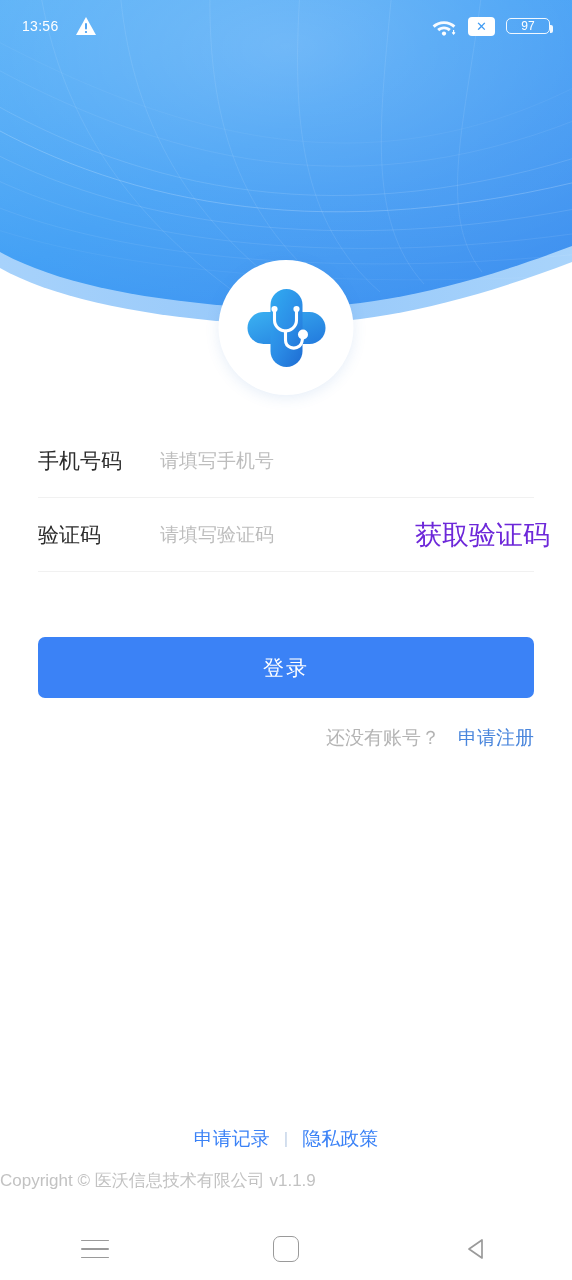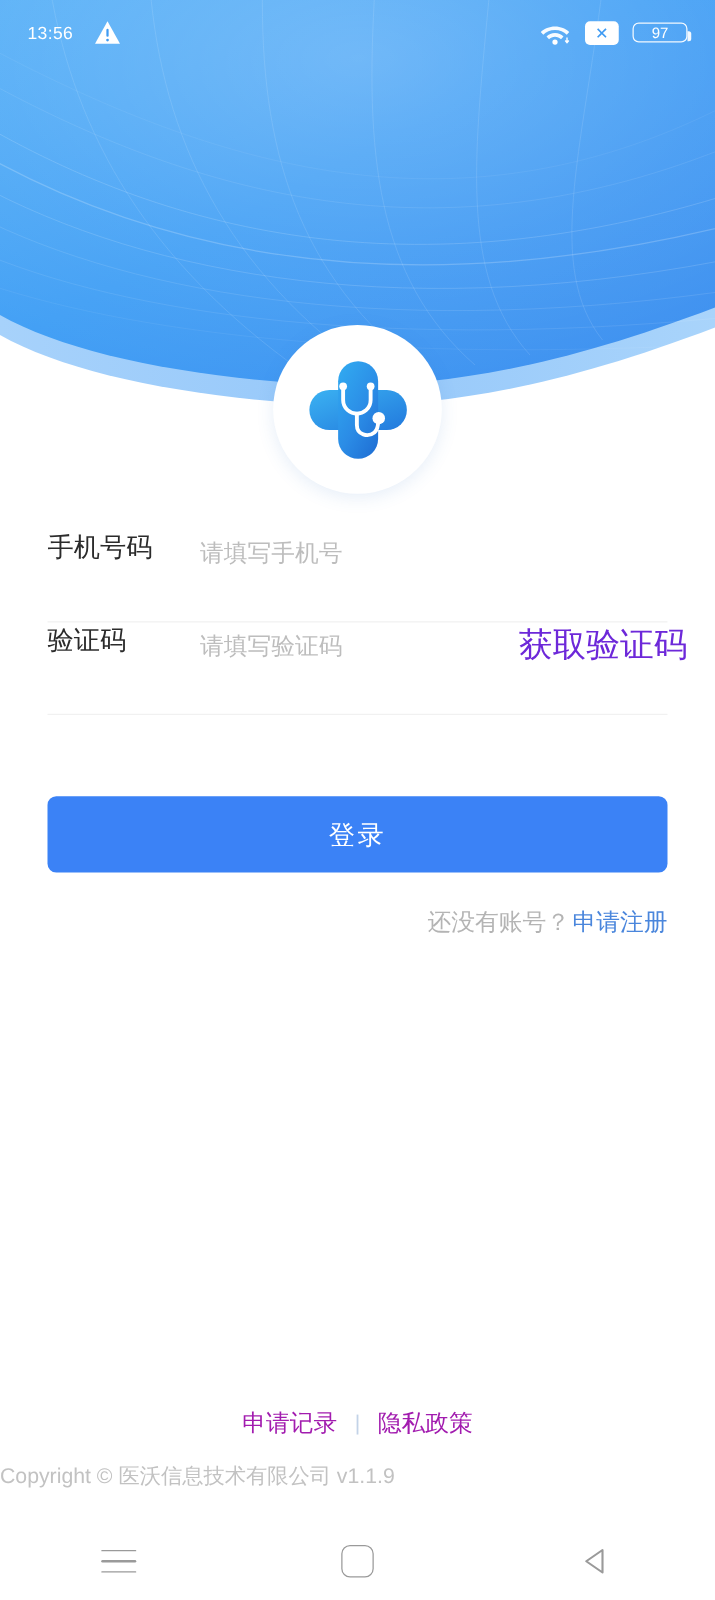--- a/index.html
+++ b/index.html
@@ -44,21 +44,21 @@
   
   .logo-wrap {
     position:absolute; left:50%; top:260px; transform:translateX(-50%);
     width:135px; height:135px; border-radius:50%; background:#fff;
     box-shadow:0 3px 14px rgba(60,120,200,.13);
     display:flex; align-items:center; justify-content:center; z-index:5;
   }
 
   
   .form { position:absolute; top:424px; left:38px; width:496px; }
-  .field { position:relative; height:74px; display:flex; align-items:flex-start;
+  .field { position:relative; height:74px; display:flex; align-items:center;
            border-bottom:1px solid #f1f1f1; }
   .field-label { width:122px; font-size:21px; color:#2b2b2b; flex:0 0 auto; }
   .field-input {
     flex:1 1 auto; border:none; outline:none; background:transparent;
     font-size:19px; color:#333; font-family:inherit; padding:0; height:40px;
   }
   .field-input::placeholder { color:#bdbdbd; }
   .code-link {
     flex:0 0 auto; font-size:27px; color:#6d28d9; padding-left:10px; cursor:pointer;
   }
@@ -66,31 +66,31 @@
   
   .login-btn {
     position:absolute; top:637px; left:38px; width:496px; height:61px;
     background:#3b82f6; border:none; border-radius:7px; color:#fff;
     font-size:21px; font-family:inherit; letter-spacing:2px; cursor:pointer;
   }
 
   
   .register-row {
     position:absolute; top:725px; left:0; width:534px;
-    display:flex; justify-content:flex-end; align-items:baseline; gap:2px;padding-left:25px;
+    display:flex; justify-content:flex-end; align-items:baseline; gap:18px;padding-left:25px;
   }
   .register-q { font-size:19px; color:#b4b4b4; }
   .register-link { font-size:19px; color:#4a86dc; cursor:pointer; }
 
   
   .footer-links {
     position:absolute; top:1126px; left:0; width:572px;
     display:flex; align-items:center; justify-content:center; gap:14px;
   }
-  .footer-links a { font-size:19px; color:#a21caf; text-decoration:none; cursor:pointer; }
+  .footer-links a { font-size:19px; color:#3b82f6; text-decoration:none; cursor:pointer; }
   .footer-sep { color:#c3d3e8; font-size:17px; }
   .copyright {
     position:absolute; top:1169px; left:0; width:572px; text-align:left;
     font-size:17px; color:#c2c2c2;
   }
 
   
   .navbar {
     position:absolute; bottom:0; left:0; width:572px; height:62px;
     display:flex; align-items:center; justify-content:space-around; background:#fff;

